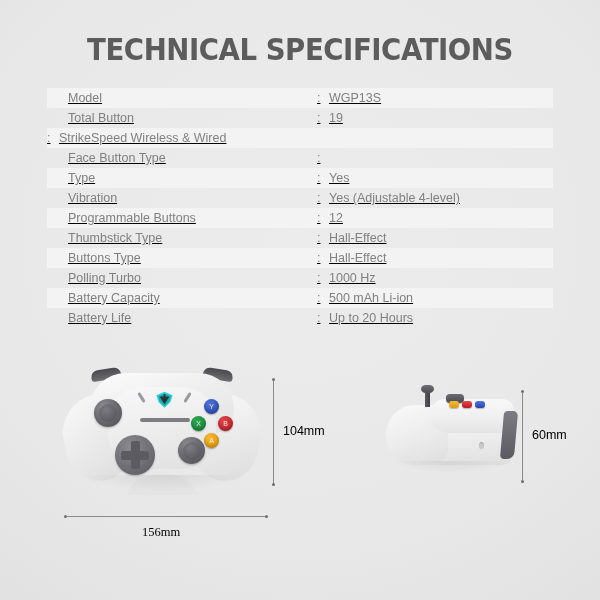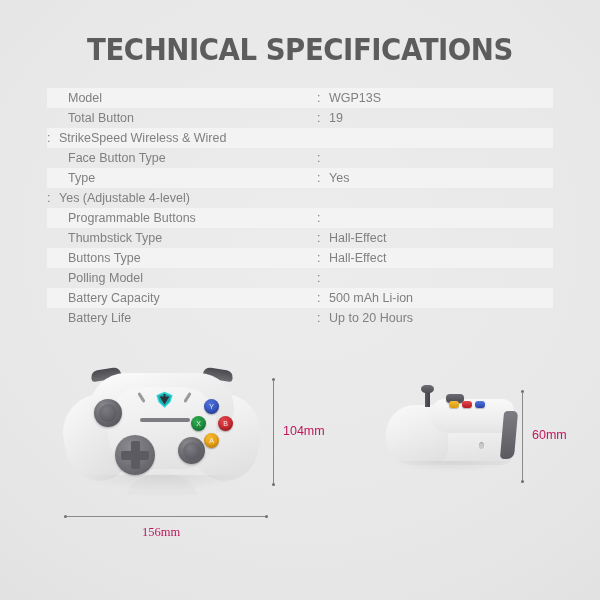--- a/index.html
+++ b/index.html
@@ -26,20 +26,21 @@
   .spec-table{
     position:absolute;
     left:47px; top:88px; width:506px;
   }
   .spec-row{
     display:flex;
     align-items:center;
     height:20px;
     line-height:20px;
     background:transparent;
+    text-decoration:underline;
   }
   .spec-row.alt{ background:#f3f3f3; }
   .spec-label{
     width:270px;
     padding-left:21px;
     font-size:12.5px;
     color:#808080;
     white-space:nowrap;
     overflow:hidden;
   }
@@ -215,21 +216,21 @@
   .dim-line-v{
     position:absolute; width:1px; background:#8a8a8a;
   }
   .dim-line-h{
     position:absolute; height:1px; background:#8a8a8a;
   }
   .dim-dot{
     position:absolute; width:3px; height:3px; border-radius:50%; background:#6e6e6e;
   }
   .dim-label{
-    position:absolute; font-size:12.5px; color:#be185d; white-space:nowrap;
+    position:absolute; font-size:12.5px; color:#000000; white-space:nowrap;
   }
 </style>
 </head>
 <body>
 
 <div class="title">TECHNICAL SPECIFICATIONS</div>
 
 <div class="spec-table" id="spec-table">
     <div class="spec-row alt">
       <div class="spec-label">Model</div>
@@ -248,40 +249,43 @@
     <div class="spec-row">
       <div class="spec-label">Face Button Type</div>
       <div class="spec-colon">:</div>
     </div>
     <div class="spec-row alt">
       <div class="spec-label">Type</div>
       <div class="spec-colon">:</div>
       <div class="spec-value">Yes</div>
     </div>
     <div class="spec-row">
+      <div class="spec-label">Vibration</div>
       <div class="spec-colon">:</div>
       <div class="spec-value">Yes (Adjustable 4-level)</div>
     </div>
     <div class="spec-row alt">
       <div class="spec-label">Programmable Buttons</div>
       <div class="spec-colon">:</div>
+      <div class="spec-value">12</div>
     </div>
     <div class="spec-row">
       <div class="spec-label">Thumbstick Type</div>
       <div class="spec-colon">:</div>
       <div class="spec-value">Hall-Effect</div>
     </div>
     <div class="spec-row alt">
       <div class="spec-label">Buttons Type</div>
       <div class="spec-colon">:</div>
       <div class="spec-value">Hall-Effect</div>
     </div>
     <div class="spec-row">
-      <div class="spec-label">Polling Model</div>
-      <div class="spec-colon">:</div>
+      <div class="spec-label">Polling Turbo</div>
+      <div class="spec-colon">:</div>
+      <div class="spec-value">1000 Hz</div>
     </div>
     <div class="spec-row alt">
       <div class="spec-label">Battery Capacity</div>
       <div class="spec-colon">:</div>
       <div class="spec-value">500 mAh Li-ion</div>
     </div>
     <div class="spec-row">
       <div class="spec-label">Battery Life</div>
       <div class="spec-colon">:</div>
       <div class="spec-value">Up to 20 Hours</div>

